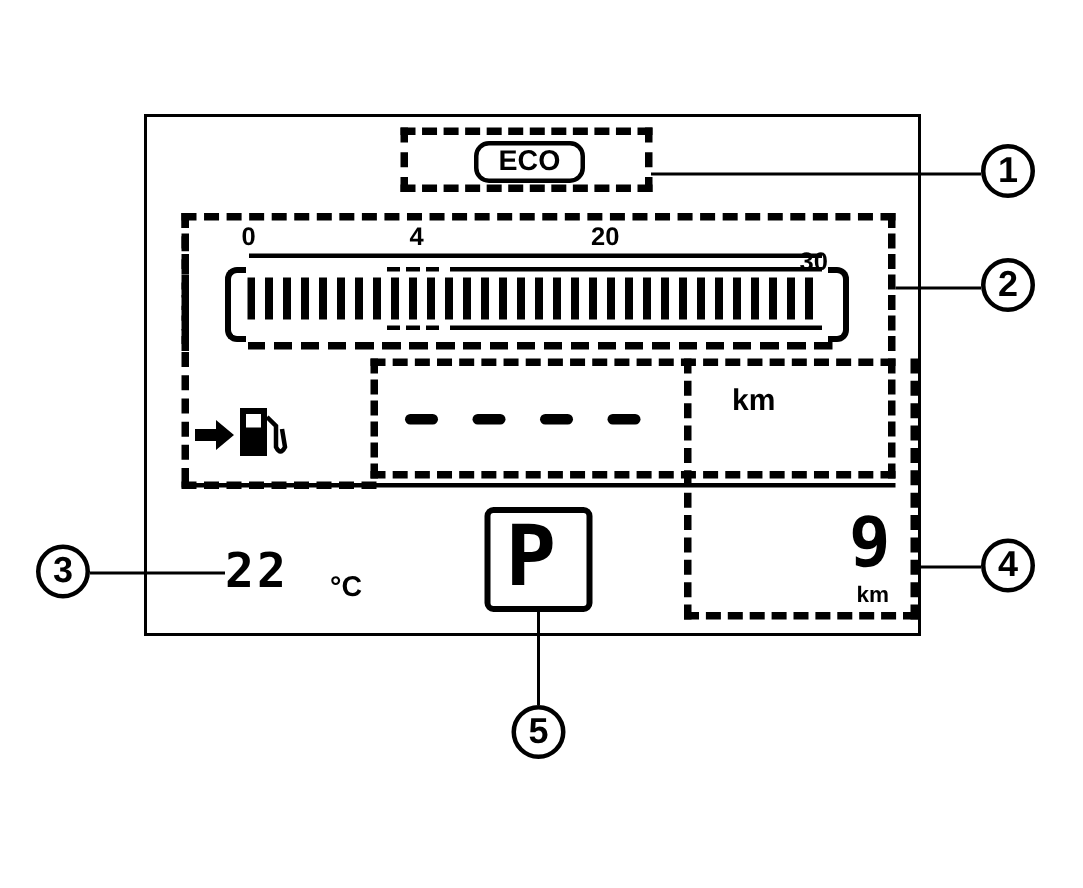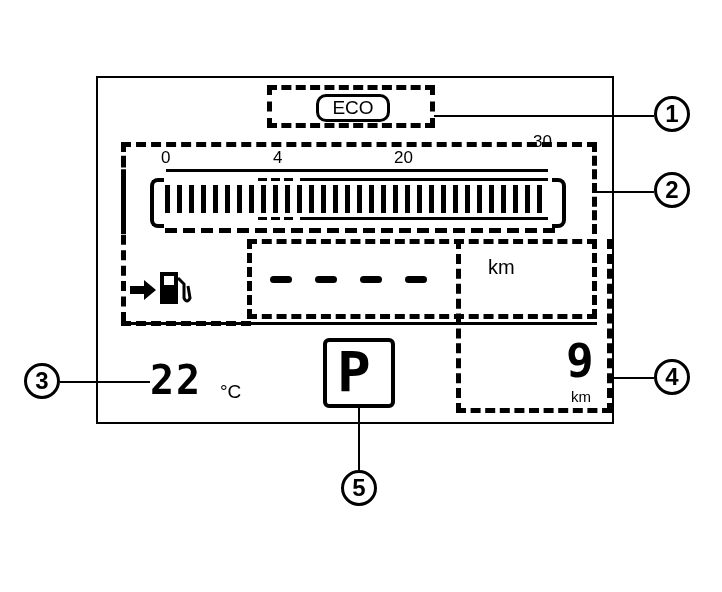--- a/index.html
+++ b/index.html
@@ -1,17 +1,17 @@
 <!DOCTYPE html>
 <html><head>
 <meta charset="utf-8">
 <style>
   html,body{margin:0;padding:0;background:#fff;}
   body{width:722px;height:592px;position:relative;overflow:hidden;font-family:"Liberation Sans",sans-serif;color:#000;}
-  .abs{position:absolute;}
+  .abs{position:absolute;font-weight:bold;}
   .frame{left:96px;top:76px;width:518px;height:348px;border:2px solid #000;box-sizing:border-box;}
   .dash{border:5px dashed #000;box-sizing:border-box;}
   .eco-box{left:267px;top:85px;width:168px;height:43px;}
   .eco-pill{left:316px;top:94px;width:74px;height:28px;border:3px solid #000;border-radius:10px;box-sizing:border-box;font-size:19px;text-align:center;line-height:22px;}
   .gauge-box{left:121px;top:142px;width:476px;height:92px;border-bottom:none;}
   .gauge-left{left:121px;top:142px;width:5px;height:180px;border-left:5px dashed #000;}
   .gauge-bottom{left:121px;top:316px;width:130px;height:5px;border-bottom:5px dashed #000;}
   .dist-box{left:247px;top:239px;width:350px;height:80px;}
   .under-line{left:121px;top:322px;width:476px;height:3px;background:#000;}
   .range-box{left:456px;top:239px;width:156px;height:174px;border-top:none;}
@@ -36,21 +36,21 @@
 <div class="abs eco-pill">ECO</div>
 
 <div class="abs dash gauge-box"></div>
 <div class="abs gauge-left"></div>
 <div class="abs gauge-bottom"></div>
 <div class="abs under-line"></div>
 
 <span class="abs tick" style="left:161px;top:148px">0</span>
 <span class="abs tick" style="left:273px;top:148px">4</span>
 <span class="abs tick" style="left:394px;top:148px">20</span>
-<span class="abs tick" style="left:533px;top:132px">30</span>
+<span class="abs tick" style="left:533px;top:165px">30</span>
 <div class="abs axis"></div>
 
 <div class="abs bar-bracket-l"></div>
 <div class="abs bar-bracket-r"></div>
 <div class="abs hline" style="left:300px;top:178px;width:248px"></div>
 <div class="abs hline" style="left:300px;top:217px;width:248px"></div>
 <div class="abs hline" style="left:258px;top:178px;width:36px;background:repeating-linear-gradient(90deg,#000 0 9px,transparent 9px 13px)"></div>
 <div class="abs hline" style="left:258px;top:217px;width:36px;background:repeating-linear-gradient(90deg,#000 0 9px,transparent 9px 13px)"></div>
 <div class="abs" style="left:165px;top:185px;width:382px;height:28px;background:repeating-linear-gradient(90deg,#000 0 5px,transparent 5px 12px)"></div>
 <div class="abs" style="left:165px;top:228px;width:390px;height:5px;background:repeating-linear-gradient(90deg,#000 0 12px,transparent 12px 18px)"></div>
@@ -72,21 +72,21 @@
 <div class="abs dashpill" style="left:270px"></div>
 <div class="abs dashpill" style="left:315px"></div>
 <div class="abs dashpill" style="left:360px"></div>
 <div class="abs dashpill" style="left:405px"></div>
 <span class="abs km" style="left:488px;top:256px">km</span>
 
 <div class="abs dash range-box"></div>
 <span class="abs lcd" style="left:566px;top:338px;font-size:46px;line-height:46px">9</span>
 <span class="abs" style="left:571px;top:388px;font-size:15px">km</span>
 
-<span class="abs lcd" style="left:150px;top:356px;font-size:40px;line-height:48px;letter-spacing:2px">22</span>
+<span class="abs lcd" style="left:150px;top:356px;font-size:32px;line-height:48px;letter-spacing:2px">22</span>
 <span class="abs" style="left:220px;top:381px;font-size:19px">°C</span>
 
 <div class="abs pbox"></div>
 <span class="abs lcd" style="left:337px;top:342px;font-size:56px;line-height:60px">P</span>
 
 <div class="abs lead" style="left:434px;top:115px;width:220px;height:2px"></div>
 <div class="abs callout" style="left:654px;top:96px">1</div>
 <div class="abs lead" style="left:597px;top:191px;width:57px;height:2px"></div>
 <div class="abs callout" style="left:654px;top:172px">2</div>
 <div class="abs lead" style="left:60px;top:381px;width:90px;height:2px"></div>

